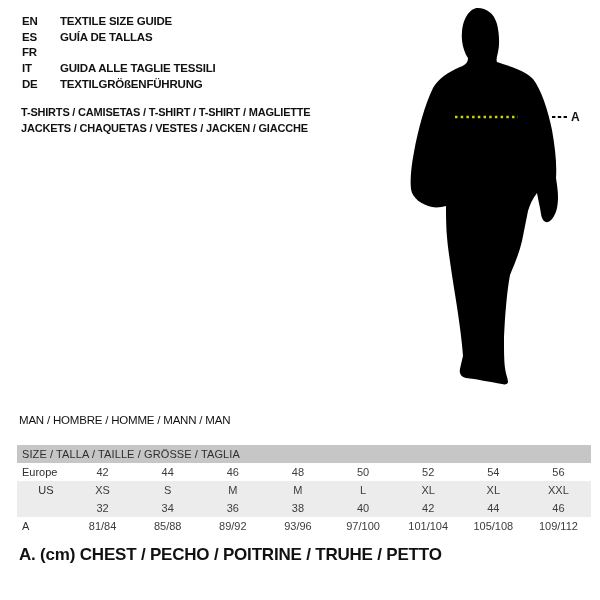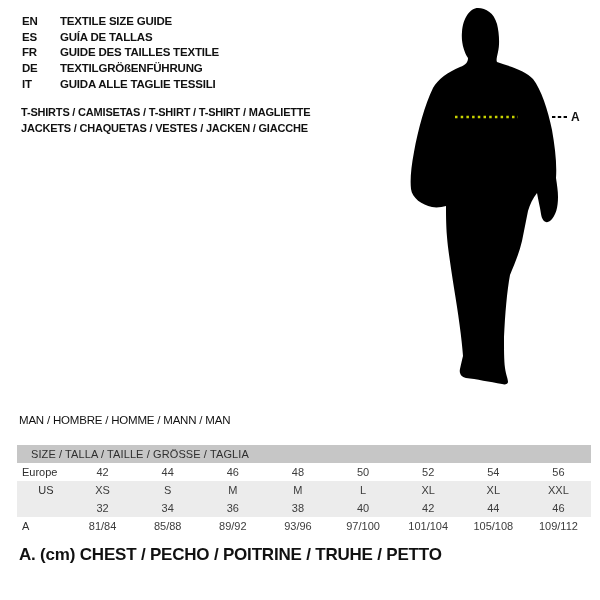--- a/index.html
+++ b/index.html
@@ -28,21 +28,21 @@
 
   
   .size-table {
     position: absolute; left: 17px; top: 445px; width: 574px;
     border-collapse: collapse; table-layout: fixed;
     font-size: 11px; color: #3c3c3c;
   }
   .size-table col.c-label { width: 53px; }
   .size-table th {
     height: 18px; background: #c6c6c6; color: #2f2f2f;
-    font-weight: normal; text-align: left; padding: 0 0 0 14px;
+    font-weight: normal; text-align: left; padding: 0 0 0 5px;
     font-size: 11px; letter-spacing: 0.1px;
   }
   .size-table td { height: 18px; padding: 0; text-align: center; vertical-align: middle; }
   .size-table td.lbl { text-align: left; padding-left: 5px; color: #2f2f2f; margin-left: 8px; }
   .size-table tr.r-stripe td { background: #ececec; text-align: center; }
   .size-table tr.r-white td { background: #ffffff; }
 
   
   .footnote { position: absolute; left: 19px; top: 545px; font-size: 17px; font-weight: bold; letter-spacing: -0.2px; }
 </style>
@@ -55,29 +55,28 @@
     <div class="lang-row">
       <span class="lang-code">EN</span>
       <span class="lang-label">TEXTILE SIZE GUIDE</span>
     </div>
     <div class="lang-row">
       <span class="lang-code">ES</span>
       <span class="lang-label">GUÍA DE TALLAS</span>
     </div>
     <div class="lang-row">
       <span class="lang-code">FR</span>
-      <span class="lang-label">GUIDE DES TAILLES TEXTILE</span>
+    </div>
+    <div class="lang-row">
+      <span class="lang-code">IT</span>
+      <span class="lang-label">GUIDA ALLE TAGLIE TESSILI</span>
     </div>
     <div class="lang-row">
       <span class="lang-code">DE</span>
       <span class="lang-label">TEXTILGRÖßENFÜHRUNG</span>
-    </div>
-    <div class="lang-row">
-      <span class="lang-code">IT</span>
-      <span class="lang-label">GUIDA ALLE TAGLIE TESSILI</span>
     </div>
   </div>
 
   <div class="categories">
     <div>T-SHIRTS / CAMISETAS / T-SHIRT / T-SHIRT / MAGLIETTE</div>
     <div>JACKETS / CHAQUETAS / VESTES / JACKEN / GIACCHE</div>
   </div>
 
   <svg class="figure-wrap" viewBox="0 0 200 400" width="200" height="400" xmlns="http://www.w3.org/2000/svg">
     <path d="M 78 8

